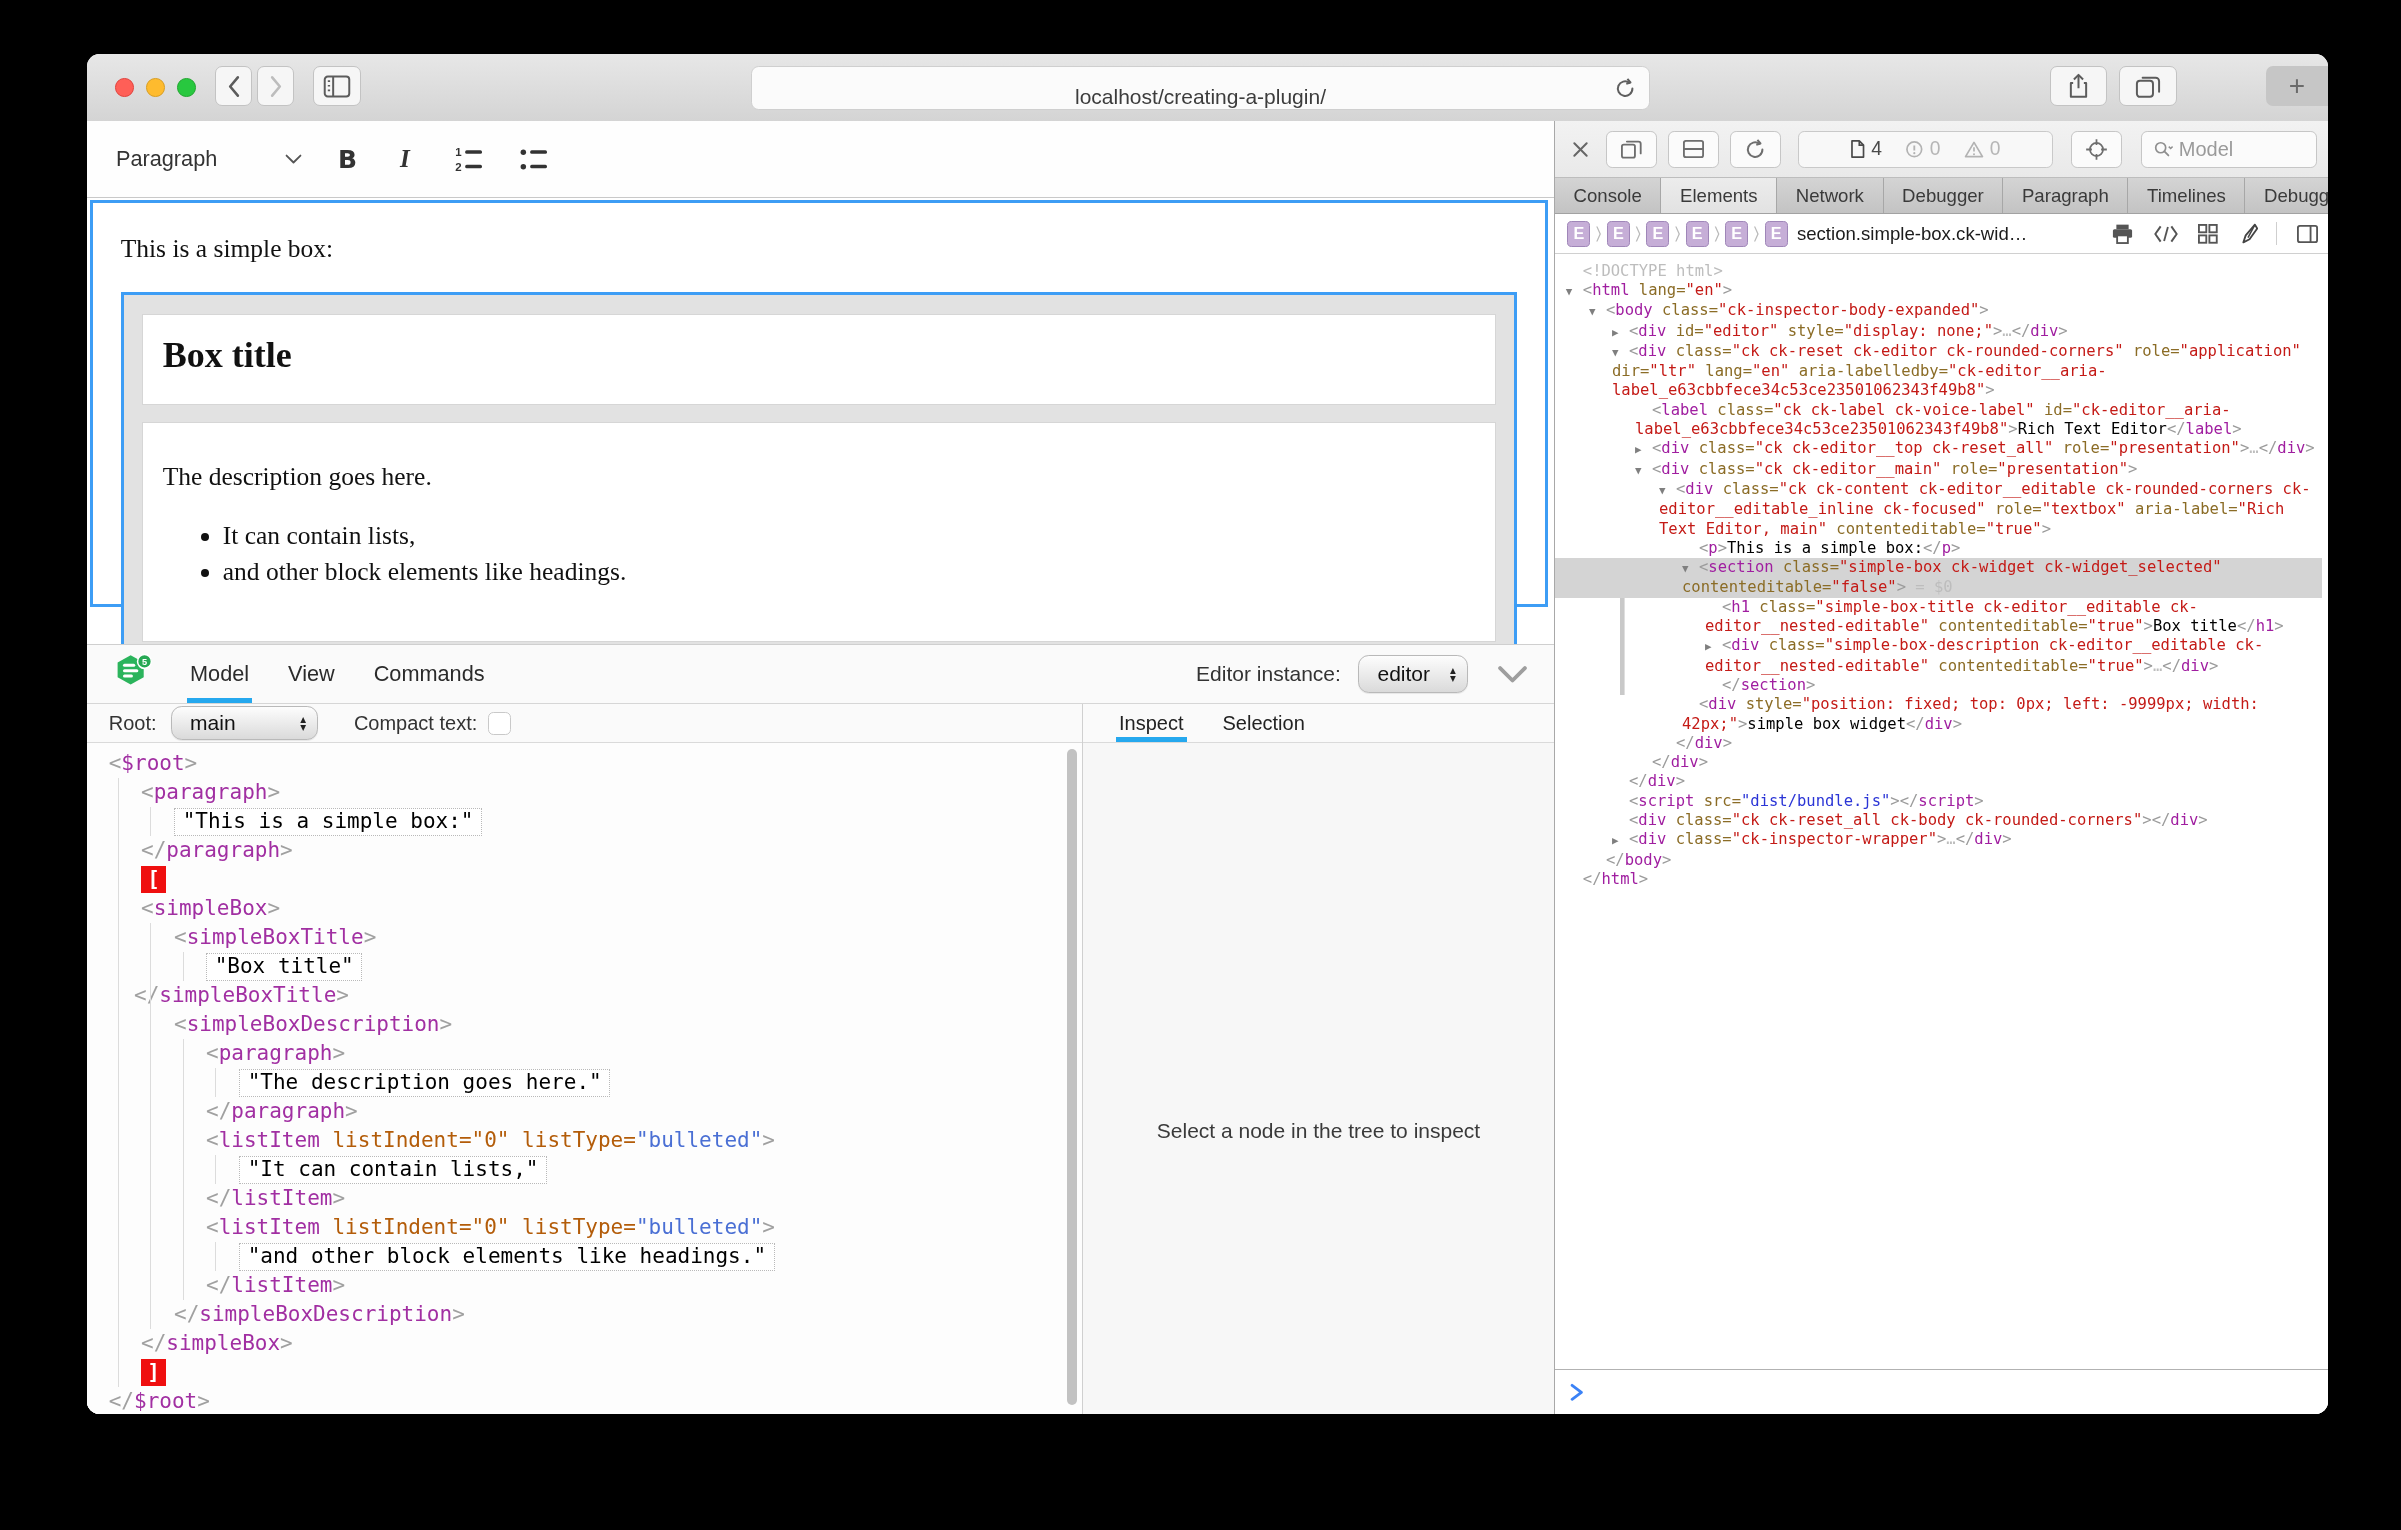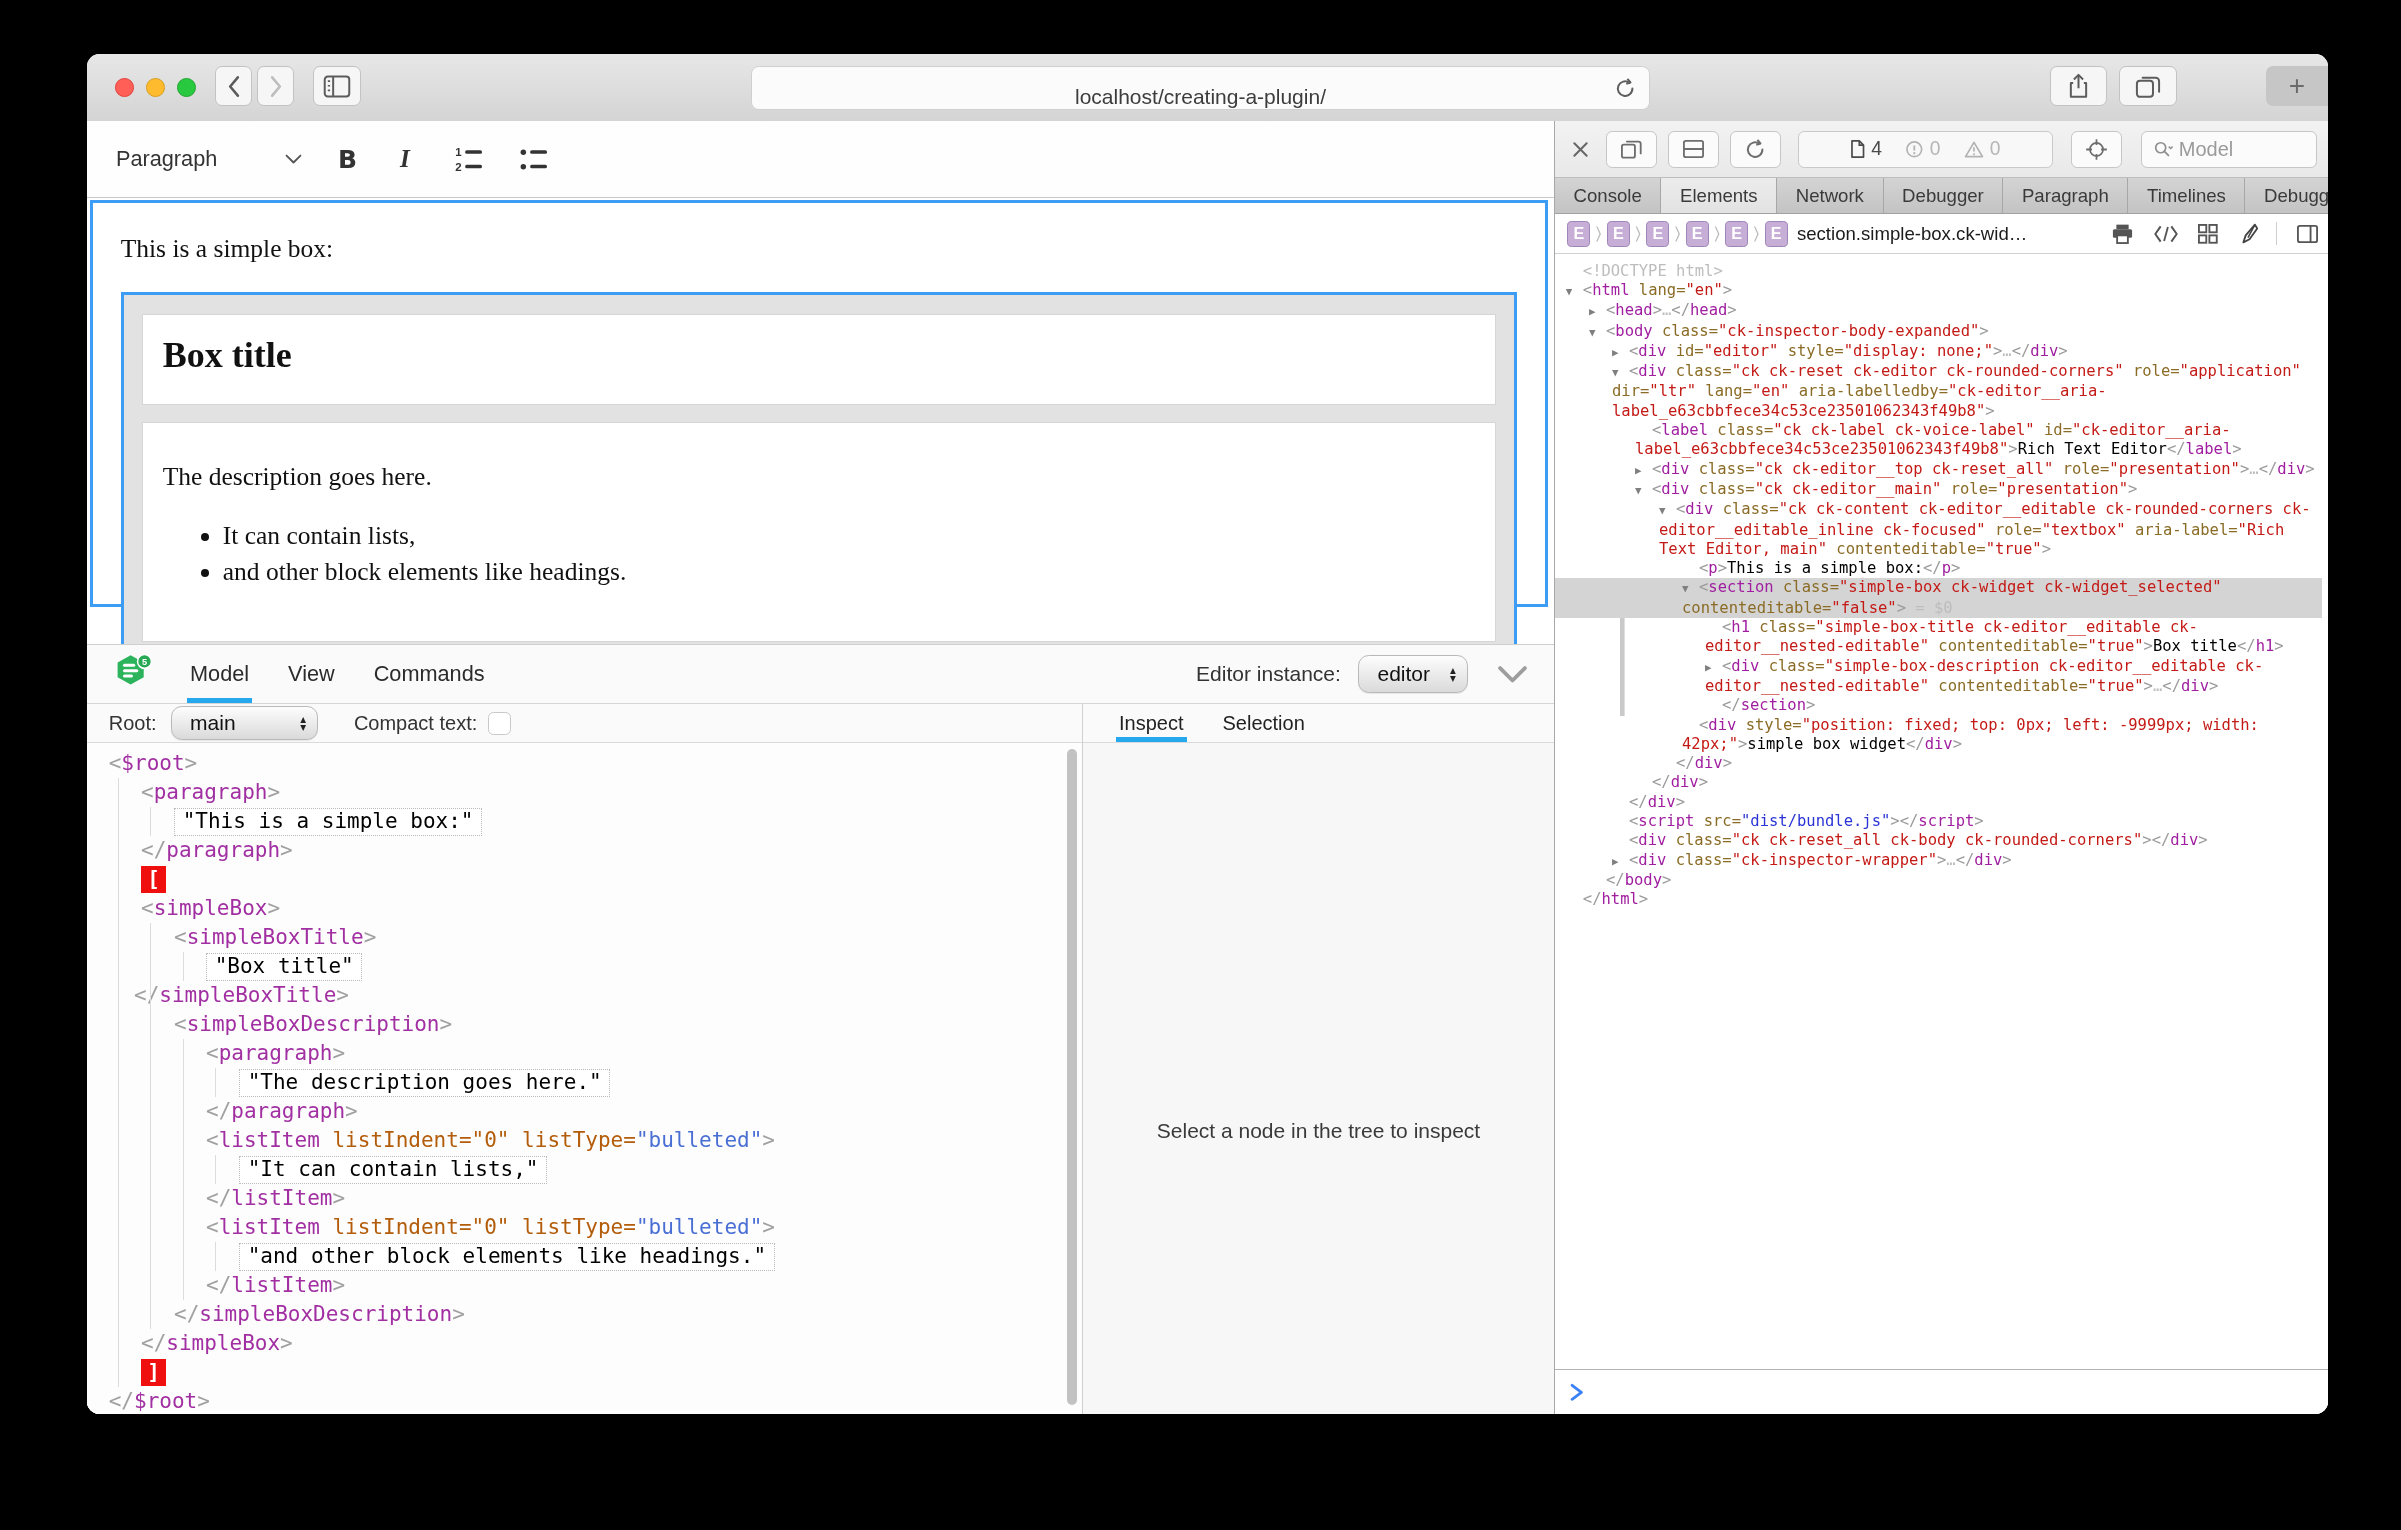--- a/index.html
+++ b/index.html
@@ -402,21 +402,20 @@
         <svg class="ico" width="23" height="20" viewBox="0 0 30 26">
             <rect x="2.5" y="2.5" width="25" height="21" rx="2.5" fill="none" stroke="#555" stroke-width="2.4"></rect>
             <line x1="19" y1="2.5" x2="19" y2="23.5" stroke="#555" stroke-width="2.4"></line>
           </svg>
       </span>
     </div>
 
     <div class="dt-tree" id="dom-tree">
         <div class="dt-row" style="padding-left: 10.8px;"><span class="c-sp"></span><span class="d-gray">&lt;!DOCTYPE html&gt;</span></div>
         <div class="dt-row" style="padding-left: 10.8px;"><span class="c-tri">▼</span><span class="d-b">&lt;</span><span class="d-tag">html</span><span class="d-attr"> lang=</span><span class="d-val">"en"</span><span class="d-b">&gt;</span></div>
-        <div class="dt-row" style="padding-left: 34px;"><span class="c-tri">▶</span><span class="d-b">&lt;</span><span class="d-tag">head</span><span class="d-b">&gt;</span><span class="d-gray">…</span><span class="d-b">&lt;/</span><span class="d-tag">head</span><span class="d-b">&gt;</span></div>
         <div class="dt-row" style="padding-left: 34px;"><span class="c-tri">▼</span><span class="d-b">&lt;</span><span class="d-tag">body</span><span class="d-attr"> class=</span><span class="d-val">"ck-inspector-body-expanded"</span><span class="d-b">&gt;</span></div>
         <div class="dt-row" style="padding-left: 57px;"><span class="c-tri">▶</span><span class="d-b">&lt;</span><span class="d-tag">div</span><span class="d-attr"> id=</span><span class="d-val">"editor"</span><span class="d-attr"> style=</span><span class="d-val">"display: none;"</span><span class="d-b">&gt;</span><span class="d-gray">…</span><span class="d-b">&lt;/</span><span class="d-tag">div</span><span class="d-b">&gt;</span></div>
         <div class="dt-row" style="padding-left: 57px;"><span class="c-tri">▼</span><span class="d-b">&lt;</span><span class="d-tag">div</span><span class="d-attr"> class=</span><span class="d-val">"ck ck-reset ck-editor ck-rounded-corners"</span><span class="d-attr"> role=</span><span class="d-val">"application"</span><span class="d-attr"> dir=</span><span class="d-val">"ltr"</span><span class="d-attr"> lang=</span><span class="d-val">"en"</span><span class="d-attr"> aria-labelledby=</span><span class="d-val">"ck-editor__aria-label_e63cbbfece34c53ce23501062343f49b8"</span><span class="d-b">&gt;</span></div>
         <div class="dt-row" style="padding-left: 80px;"><span class="c-sp"></span><span class="d-b">&lt;</span><span class="d-tag">label</span><span class="d-attr"> class=</span><span class="d-val">"ck ck-label ck-voice-label"</span><span class="d-attr"> id=</span><span class="d-val">"ck-editor__aria-label_e63cbbfece34c53ce23501062343f49b8"</span><span class="d-b">&gt;</span><span class="d-txt">Rich Text Editor</span><span class="d-b">&lt;/</span><span class="d-tag">label</span><span class="d-b">&gt;</span></div>
         <div class="dt-row" style="padding-left: 80px;"><span class="c-tri">▶</span><span class="d-b">&lt;</span><span class="d-tag">div</span><span class="d-attr"> class=</span><span class="d-val">"ck ck-editor__top ck-reset_all"</span><span class="d-attr"> role=</span><span class="d-val">"presentation"</span><span class="d-b">&gt;</span><span class="d-gray">…</span><span class="d-b">&lt;/</span><span class="d-tag">div</span><span class="d-b">&gt;</span></div>
         <div class="dt-row" style="padding-left: 80px;"><span class="c-tri">▼</span><span class="d-b">&lt;</span><span class="d-tag">div</span><span class="d-attr"> class=</span><span class="d-val">"ck ck-editor__main"</span><span class="d-attr"> role=</span><span class="d-val">"presentation"</span><span class="d-b">&gt;</span></div>
         <div class="dt-row" style="padding-left: 104px;"><span class="c-tri">▼</span><span class="d-b">&lt;</span><span class="d-tag">div</span><span class="d-attr"> class=</span><span class="d-val">"ck ck-content ck-editor__editable ck-rounded-corners ck-editor__editable_inline ck-focused"</span><span class="d-attr"> role=</span><span class="d-val">"textbox"</span><span class="d-attr"> aria-label=</span><span class="d-val">"Rich Text Editor, main"</span><span class="d-attr"> contenteditable=</span><span class="d-val">"true"</span><span class="d-b">&gt;</span></div>
         <div class="dt-row" style="padding-left: 127px;"><span class="c-sp"></span><span class="d-b">&lt;</span><span class="d-tag">p</span><span class="d-b">&gt;</span><span class="d-txt">This is a simple box:</span><span class="d-b">&lt;/</span><span class="d-tag">p</span><span class="d-b">&gt;</span></div>
         <div class="dt-row sel" style="padding-left: 127px;"><span class="c-tri">▼</span><span class="d-b">&lt;</span><span class="d-tag">section</span><span class="d-attr"> class=</span><span class="d-val">"simple-box ck-widget ck-widget_selected"</span><span class="d-attr"> contenteditable=</span><span class="d-val">"false"</span><span class="d-b">&gt;</span><span class="d-gray"> = $0</span></div>
         <div class="dt-row bar" style="padding-left: 150px;"><span class="c-sp"></span><span class="d-b">&lt;</span><span class="d-tag">h1</span><span class="d-attr"> class=</span><span class="d-val">"simple-box-title ck-editor__editable ck-editor__nested-editable"</span><span class="d-attr"> contenteditable=</span><span class="d-val">"true"</span><span class="d-b">&gt;</span><span class="d-txt">Box title</span><span class="d-b">&lt;/</span><span class="d-tag">h1</span><span class="d-b">&gt;</span></div>

